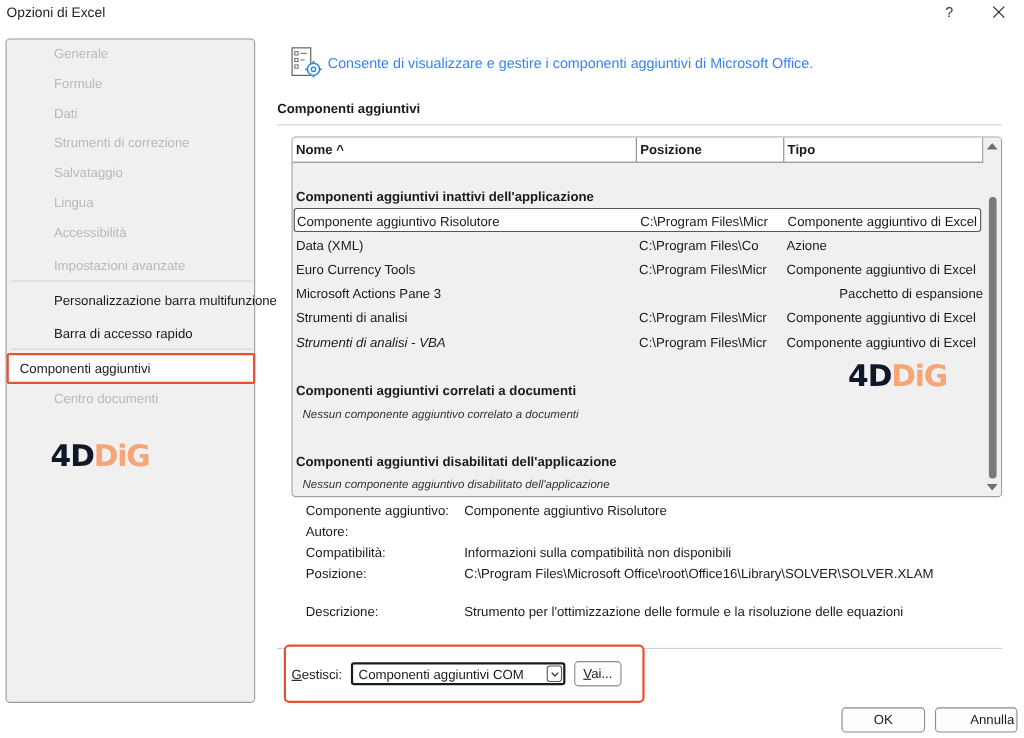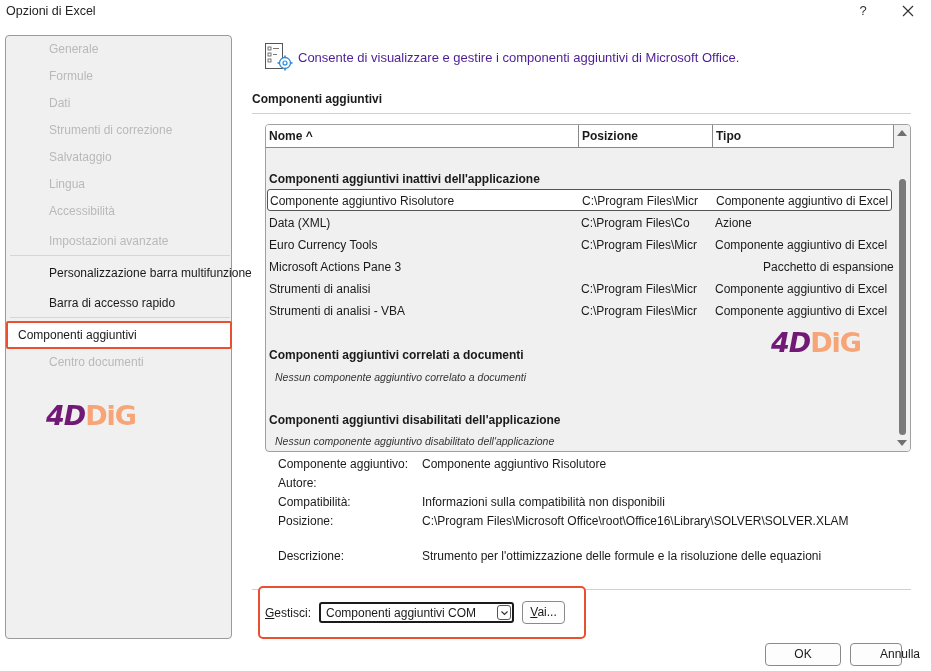--- a/index.html
+++ b/index.html
@@ -12,25 +12,25 @@
   .tb-close { left: 899px; top: 2px; width: 18px; height: 18px; cursor: pointer; }
 
   .sidebar { left: 5px; top: 35px; width: 227px; height: 604px; background: #f0f0f0; border: 1px solid #9a9a9a; border-radius: 4px; }
   .nav-item { position: absolute; left: 11px; font-size: 12px; color: #b9b9b9; white-space: nowrap; cursor: pointer; margin-left: 32px; }
   .nav-item.enabled { color: #1a1a1a; }
   .nav-sep { position: absolute; left: 4px; width: 220px; height: 1px; background: #d6d6d6; }
   .nav-selected { position: absolute; left: 0px; top: 285px; width: 226px; height: 28px; background: #fff; border: 2px solid #e8502f; border-radius: 2px; }
   .nav-selected span { position: absolute; left: 10px; top: 5px; color: #1a1a1a; }
 
   .logo { font-family: "DejaVu Sans", sans-serif; font-weight: bold; font-size: 27px; letter-spacing: -1px; }
-  .logo .l1 { color: #701a75; font-style: italic; }
+  .logo .l1 { color: #0f172a; }
   .logo .l2 { color: #f7a476; }
 
   .hdr-icon { left: 264px; top: 42px; width: 30px; height: 30px; }
-  .hdr-text { left: 298px; top: 50px; font-size: 13px; color: #4c1d95; }
+  .hdr-text { left: 298px; top: 50px; font-size: 13px; color: #3b82f6; }
   .section-title { left: 252px; top: 92px; font-weight: bold; font-size: 12px; color: #1a1a1a; }
   .section-line { left: 252px; top: 113px; width: 659px; height: 1px; background: #d0d0d0; }
 
   .listbox { left: 265px; top: 124px; width: 646px; height: 328px; background: #f0f0f0; border: 1px solid #a0a0a0; border-radius: 4px; overflow: hidden; padding-left: 16px; }
   .lheader { position: absolute; left: 0; top: 0; width: 628px; height: 23px; background: #fff; border-bottom: 1px solid #888; border-right: 1px solid #888; }
   .hcell { position: absolute; top: 0; height: 22px; padding: 4px 3px; font-weight: bold; font-size: 12px; border-right: 1px solid #888; cursor: pointer; white-space: nowrap; }
   .grp { position: absolute; left: 3px; font-weight: bold; font-size: 12px; white-space: nowrap; }
   .row { position: absolute; left: 0; width: 628px; height: 22px; cursor: pointer; }
   .row.selected { background: #fff; border: 1px solid #555; border-radius: 3px; left: 1px; width: 625px; }
   .cell { position: absolute; top: 4px; white-space: nowrap; overflow: hidden; font-size: 12px; }
@@ -48,21 +48,21 @@
   .manage-box { left: 258px; top: 586px; width: 328px; height: 53px; border: 2px solid #e8502f; border-radius: 5px; background: #fff; }
   .manage-label { left: 265px; top: 606px; font-size: 12px; }
   .manage-label u { text-decoration: underline; }
   .manage-select { left: 319px; top: 602px; width: 195px; height: 21px; border: 2px solid #1a1a1a; border-radius: 3px; background: #fff; cursor: pointer; }
   .manage-select span.val { position: absolute; left: 5px; top: 2px; font-size: 12px; }
   .sel-arrow { position: absolute; right: 1px; top: 1px; width: 14px; height: 15px; border: 1px solid #555; border-radius: 3px; background: #fff; }
   .sel-arrow svg { position: absolute; left: 2px; top: 4px; }
   .btn { position: absolute; height: 23px; border: 1px solid #8a8a8a; border-radius: 4px; background: #fdfdfd; font-size: 12px; text-align: center; line-height: 21px; cursor: pointer; color: #1a1a1a; }
   .btn-go { left: 522px; top: 601px; width: 43px; }
   .btn-ok { left: 765px; top: 643px; width: 76px; }
-  .btn-cancel { left: 850px; top: 643px; width: 52px; padding-left: 29px; }
+  .btn-cancel { left: 850px; top: 643px; width: 75px; padding-left: 29px; }
 </style>
 </head>
 <body>
 
 <div class="abs titlebar-title">Opzioni di Excel</div>
 <div class="abs tb-help">?</div>
 <div class="abs tb-close">
   <svg width="18" height="18" viewBox="0 0 18 18">
       <path d="M4 4 L14 14 M14 4 L4 14" stroke="#333" stroke-width="1.2" fill="none"></path>
     </svg>
@@ -140,21 +140,21 @@
     <span class="cell" style="left:3px; width:306px;">Microsoft Actions Pane 3</span>
     <span class="cell" style="left:315px; width:120px;"></span>
     <span class="cell" style="left:449px; width:176px;margin-left:48px;">Pacchetto di espansione XML</span>
   </div>
   <div class="row" style="top:153px">
     <span class="cell" style="left:3px; width:306px;">Strumenti di analisi</span>
     <span class="cell" style="left:315px; width:120px;">C:\Program Files\Micr</span>
     <span class="cell" style="left:449px; width:176px;">Componente aggiuntivo di Excel</span>
   </div>
   <div class="row" style="top:175px">
-    <span class="cell" style="left:3px; width:306px;">Strumenti di analisi - VBA</span>
+    <span class="cell" style="left:3px; width:306px;font-style:italic;">Strumenti di analisi - VBA</span>
     <span class="cell" style="left:315px; width:120px;">C:\Program Files\Micr</span>
     <span class="cell" style="left:449px; width:176px;">Componente aggiuntivo di Excel</span>
   </div>
 
   <div class="abs logo" style="left:505px; top:202px;">
     <span class="l1">4D</span><span class="l2">DiG</span>
   </div>
 
   <div class="grp" style="top:223px">Componenti aggiuntivi correlati a documenti</div>
   <div class="empty" style="top:246px">Nessun componente aggiuntivo correlato a documenti</div>

